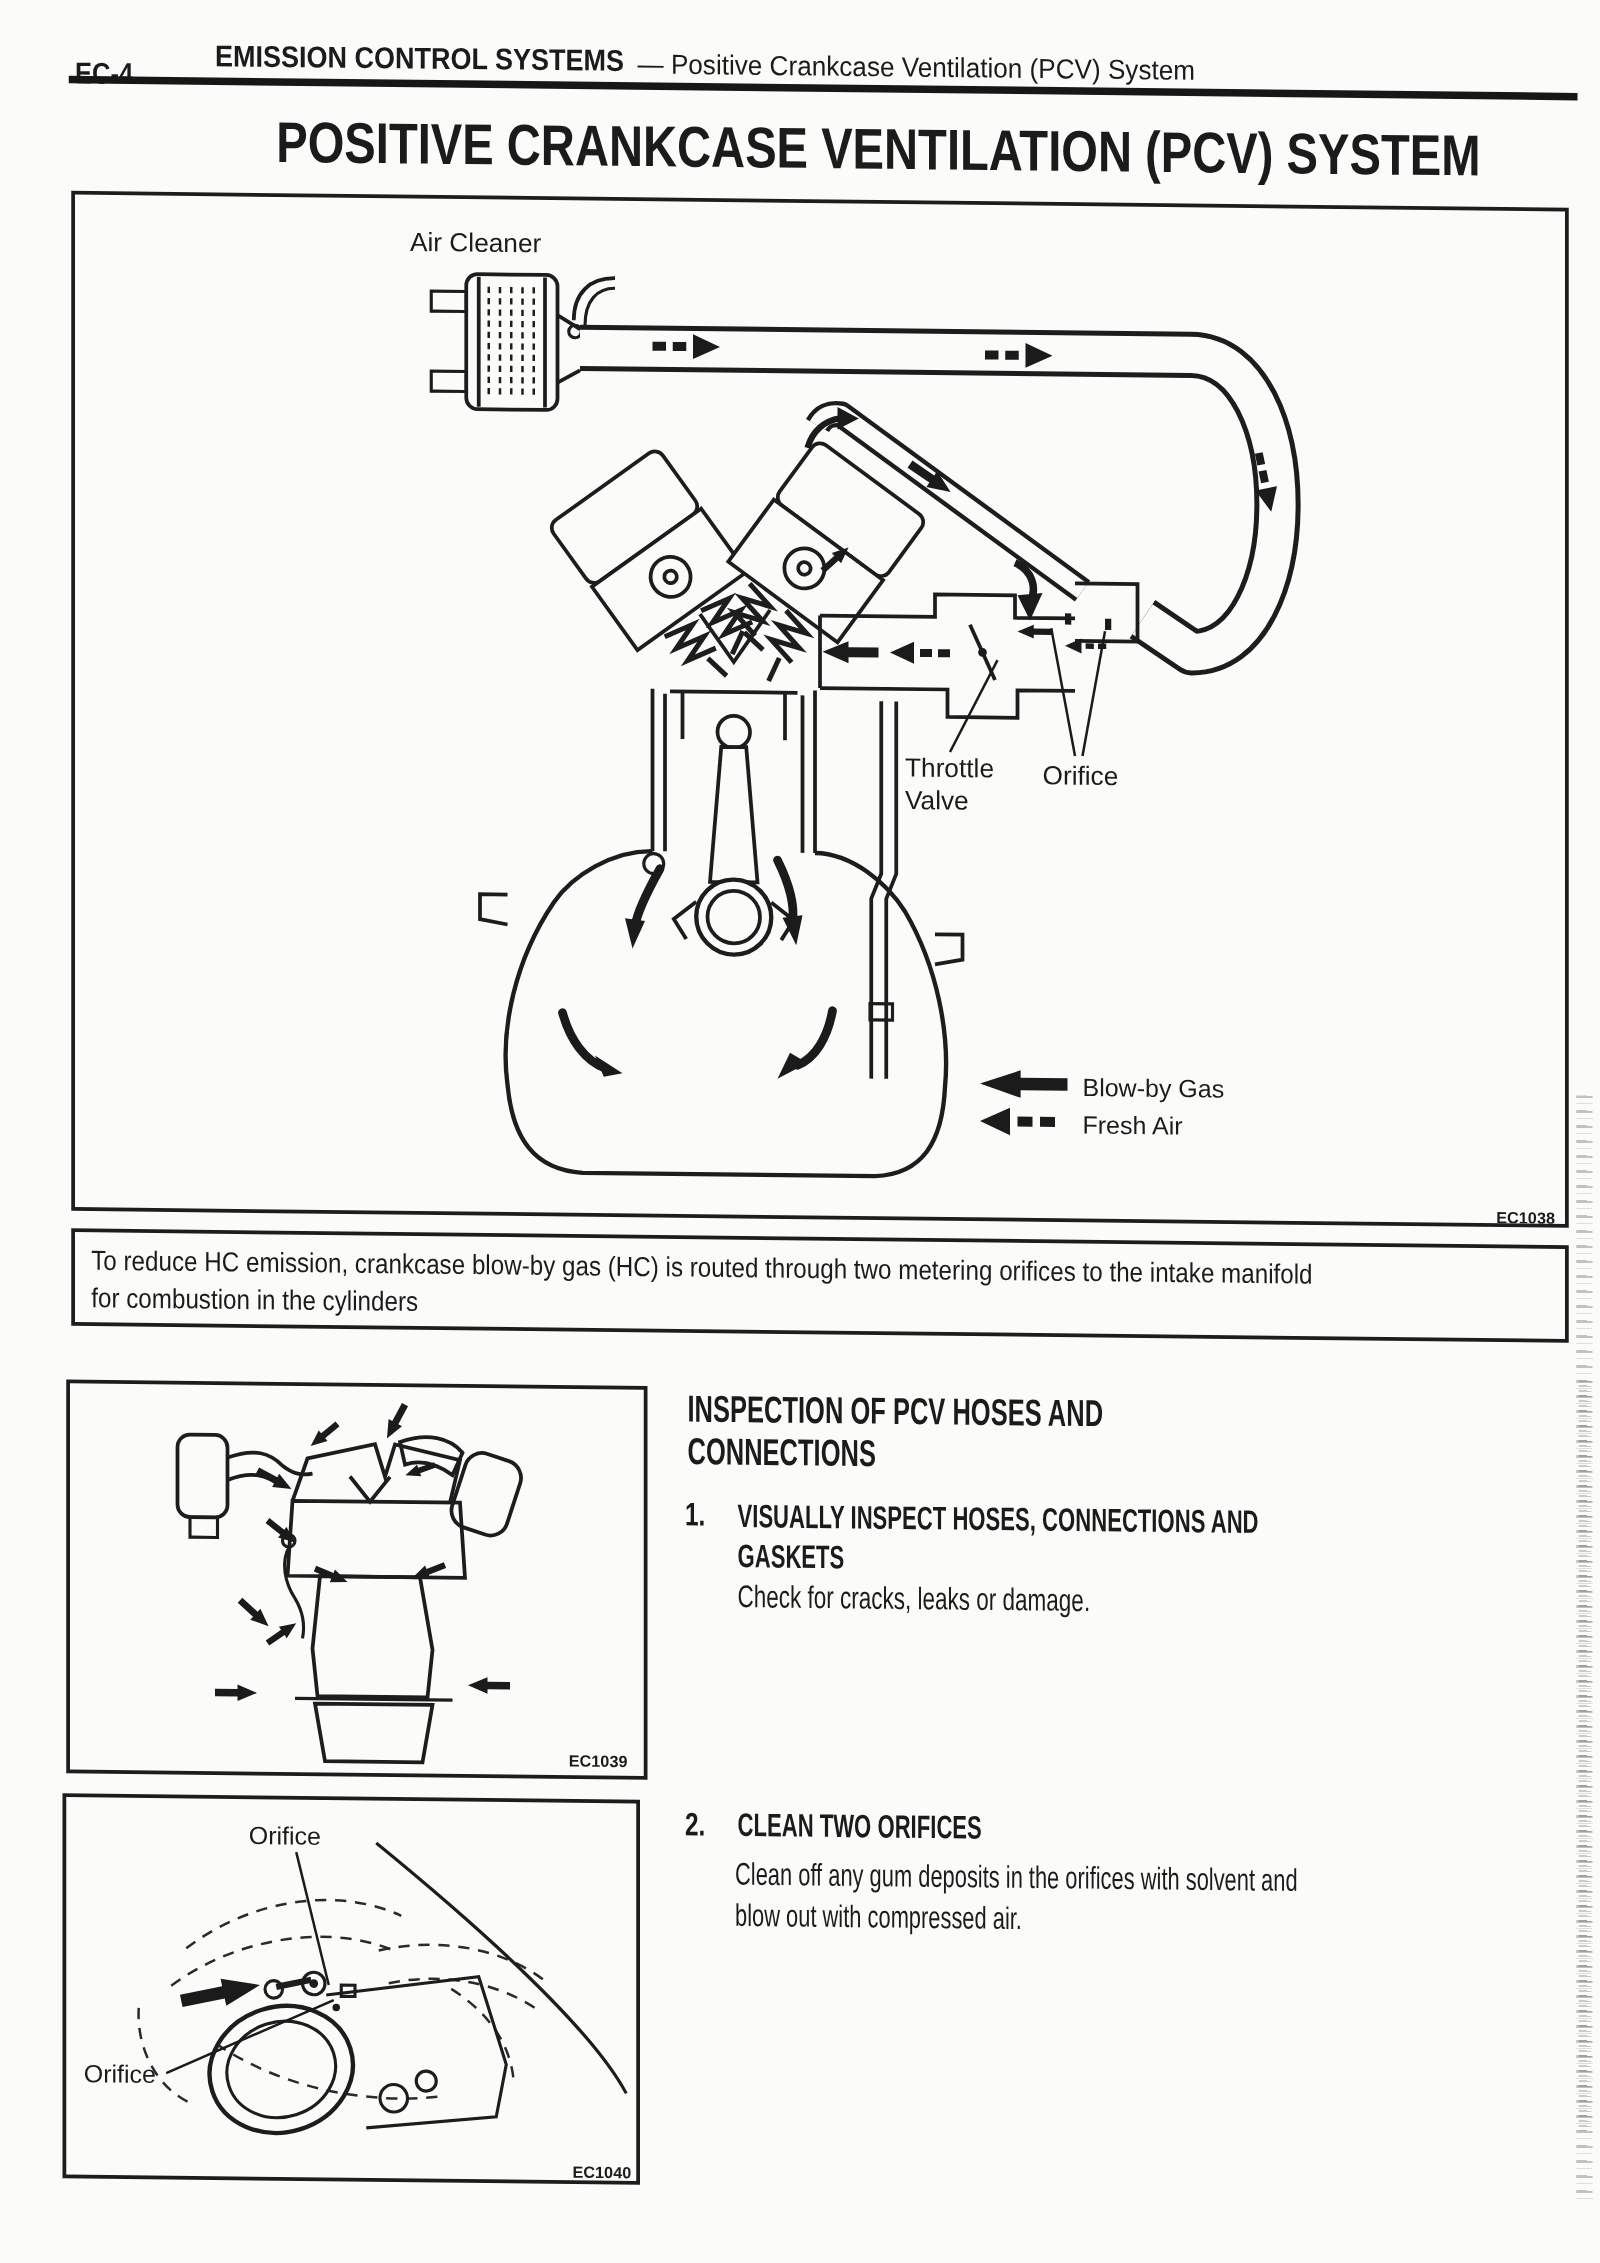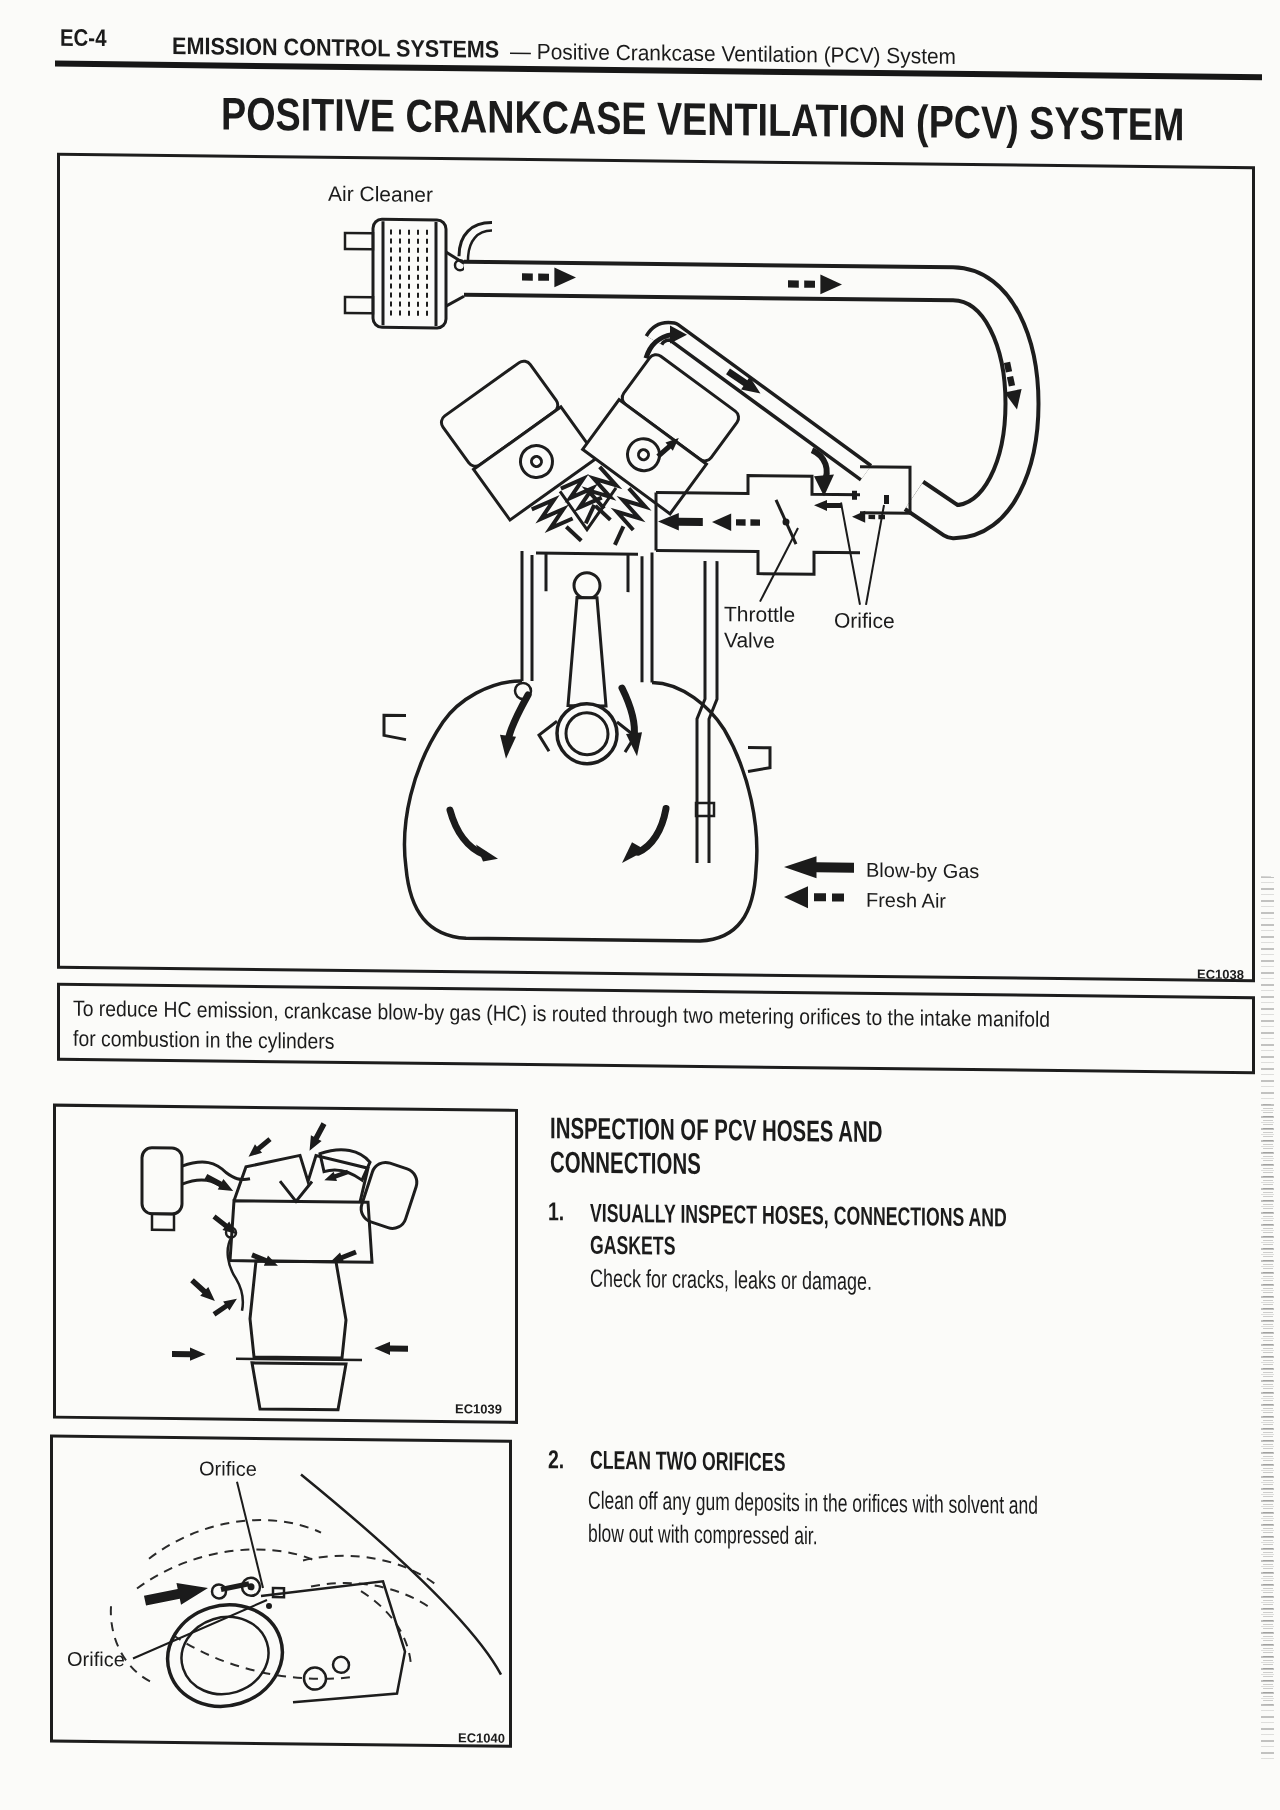--- a/index.html
+++ b/index.html
@@ -33,21 +33,21 @@
     position:absolute;left:1263px;top:1090px;width:10px;height:600px;
     background:repeating-linear-gradient(180deg, rgba(60,60,60,.5) 0 1px, transparent 1px 4px);
     opacity:.5;
   }
 </style>
 </head>
 <body>
 
 <div id="sheet">
 
-  <div class="abs bold" style="left:60px;top:23px;font-size:24px;">
+  <div class="abs bold" style="left:60px;top:45px;font-size:24px;">
     <span class="condX" style="transform:scaleX(.85);">EC-4</span>
   </div>
   <div class="abs bold" style="left:172px;top:30px;font-size:24px;">
     <span class="condX" style="transform:scaleX(.9);">EMISSION CONTROL SYSTEMS</span>
   </div>
   <div class="abs" style="left:510px;top:33px;font-size:22px;">
     <span class="condX" style="transform:scaleX(.95);">— Positive Crankcase Ventilation (PCV) System</span>
   </div>
   <div class="rule" style="left:55px;top:60px;width:1207px;height:6px;"></div>
 

